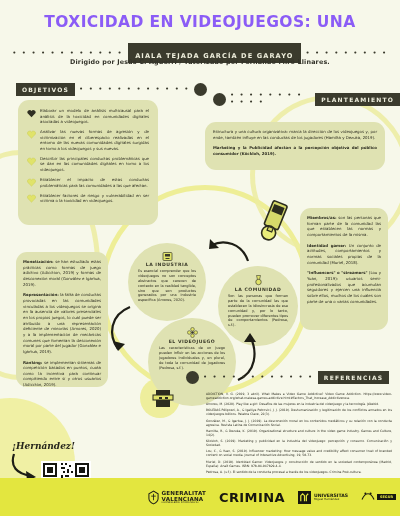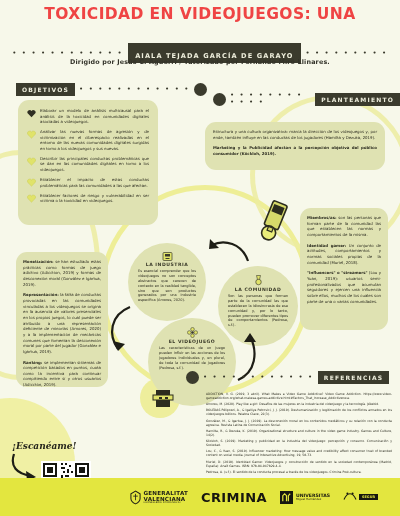--- a/index.html
+++ b/index.html
@@ -10,22 +10,22 @@
     overflow:hidden;position:relative;
   }
   .poster{position:relative;width:400px;height:516px;overflow:hidden;}
 
   
   .blob{position:absolute;border-radius:50%;background:#dfe1b4;}
   .arc{position:absolute;border-radius:50%;border:6px solid #e9e96a;opacity:.85;}
 
   
   .title{
-    position:absolute;left:18px;top:6px;width:364px;
-    text-align:center;color:#ef4444;
+    position:absolute;left:18px;top:14px;width:364px;
+    text-align:center;color:#8b5cf6;
     font-family:"DejaVu Sans", sans-serif;
     font-weight:bold;font-size:15.5px;line-height:1.16;
     letter-spacing:.4px;text-transform:uppercase;
   }
   .author-row{position:absolute;left:0;top:43px;width:400px;
     display:flex;align-items:center;justify-content:center;gap:5px;}
   .dots{letter-spacing:1.6px;color:#3a3a2c;font-size:7px;line-height:1;}
   .author-badge{
     background:#3b3b2d;color:#efefdc;font-size:6.6px;font-weight:bold;
     letter-spacing:1.1px;padding:9px 7px 3px 7px;text-transform:uppercase;
@@ -75,21 +75,21 @@
   
   .scan-label{
     position:absolute;font-family:"DejaVu Serif", serif;font-style:italic;
     font-weight:bold;font-size:9px;color:#26261c;
   }
   .qr{position:absolute;background:#fff;}
 
   
   .footer{position:absolute;left:0;bottom:0;width:400px;height:38px;background:#e3e63f;}
   .logos{position:absolute;left:0;bottom:0;width:400px;height:38px;
-    display:flex;align-items:center;justify-content:flex-end;gap:13px;padding-right:22px;box-sizing:border-box;}
+    display:flex;align-items:center;justify-content:flex-end;gap:13px;padding-right:4px;box-sizing:border-box;}
   .logo-gv{display:flex;align-items:center;gap:3px;color:#1d1d16;}
   .logo-gv .txt{font-size:5.6px;font-weight:bold;line-height:1.08;letter-spacing:.2px;}
   .logo-gv .sub{font-size:2.5px;font-weight:normal;letter-spacing:.1px;}
   .logo-crimina{font-size:13px;font-weight:bold;letter-spacing:.4px;color:#17170f;}
   .logo-umh{display:flex;align-items:center;gap:3px;color:#17170f;}
   .logo-umh .txt{font-size:4.6px;font-weight:bold;line-height:1.1;}
   .logo-umh .sub{font-size:2.8px;font-weight:normal;}
   .logo-last{display:flex;align-items:center;gap:2px;}
   .logo-last .kbox{background:#17170f;color:#e3e63f;font-size:3.4px;font-weight:bold;padding:1px 3px;}
 </style>
@@ -263,21 +263,21 @@
     <div>Amores, M. (2020). Play like a girl: Desafíos de las mujeres en la industria del videojuego y la tecnología. Jékebid.</div>
     <div>BOLEDAS Pélipozzi, A., &amp; Igalliya Petrovici, J. J. (2019). Deshumanización y legitimación de los conflictos armados en los videojuegos bélicos. Palabra Clave, 22(3).</div>
     <div>González, M., &amp; Igartua, J. J. (2019). La desconexión moral en los contenidos mediáticos y su relación con la conducta agresiva. Revista Latina de Comunicación Social.</div>
     <div>Hamilta, R., &amp; Dezuka, K. (2019). Organizational structure and culture in the video game industry. Games and Culture, 14(2).</div>
     <div>Köckloh, S. (2019). Marketing y publicidad en la industria del videojuego: percepción y consumo. Comunicación y Sociedad.</div>
     <div>Lou, C., &amp; Yuan, S. (2019). Influencer marketing: How message value and credibility affect consumer trust of branded content on social media. Journal of Interactive Advertising, 19, 58-73.</div>
     <div>Muriel, D. (2018). Identidad Gamer. Videojuegos y construcción de sentido en la sociedad contemporánea (Madrid, España): Anaït Games. ISBN: 978-84-947829-4-4.</div>
     <div>Pedrosa, A. (s.f.). El sentido de la conducta procesal a través de los videojuegos. Crimina Post-cultura.</div>
   </div>
 
-  <div class="scan-label" style="left:12px;top:441px;">¡Escanéame!</div>
+  <div class="scan-label" style="left:12px;top:441px;">¡Hernández!</div>
   <svg style="position:absolute;left:10px;top:452px;width:34px;height:30px;">
     <path d="M4 2 C0 14, 6 22, 22 24" stroke="#1e1e16" stroke-width="2.2" fill="none"></path>
     <path d="M16 19 L26 25 L17 29Z" fill="#1e1e16"></path>
   </svg>
 
   <div class="qr" style="left:41px;top:461px;width:50px;height:50px;">
     <svg viewBox="0 0 25 25" width="50" height="50">
       <rect width="25" height="25" fill="#ffffff"></rect>
       <g fill="#151510">
         <rect x="1" y="1" width="7" height="7"></rect>

